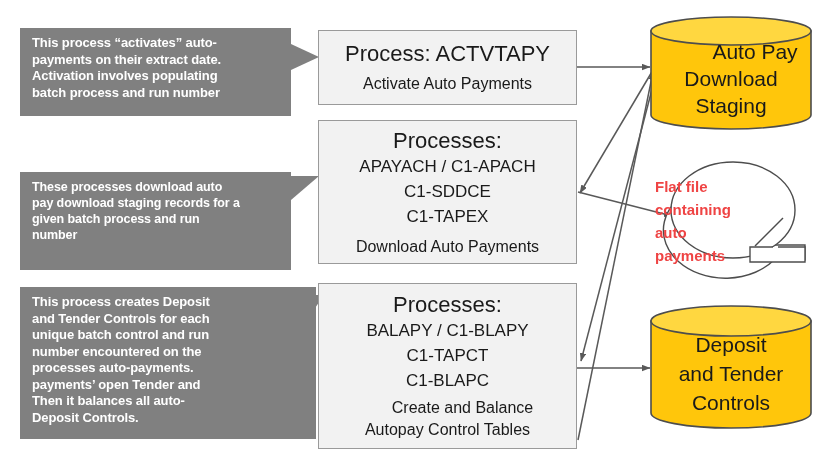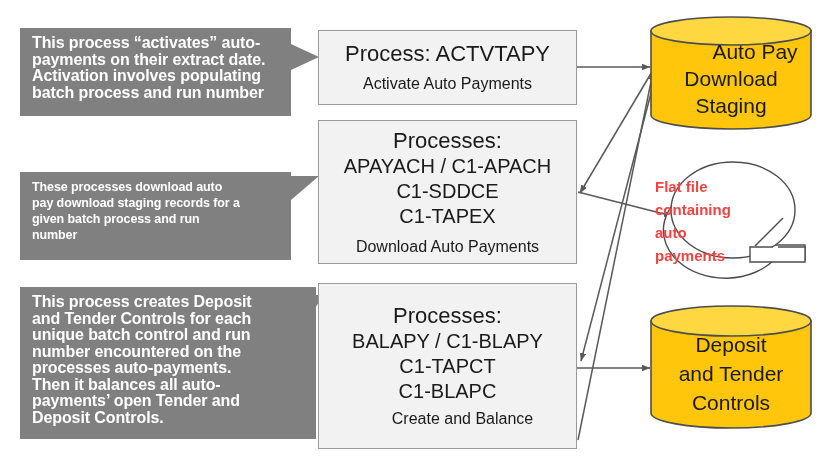--- a/index.html
+++ b/index.html
@@ -28,21 +28,21 @@
     height: 465px;
     pointer-events: none;
   }
 
   
   .callout {
     position: absolute;
     background: #808080;
     color: #ffffff;
     font-weight: bold;
-    font-size: 16px;
+    font-size: 13px;
     line-height: 16.5px;
     letter-spacing: -0.1px;
     padding: 7px 10px 8px 12px;
     box-sizing: border-box;
     text-align: left;
   }
   .callout-tail {
     position: absolute;
     width: 0;
     height: 0;
@@ -60,21 +60,21 @@
     flex-direction: column;
     justify-content: center;
     align-items: center;
   }
   .proc-title {
     font-size: 22px;
     line-height: 27px;
     white-space: nowrap;
   }
   .proc-line {
-    font-size: 20px;
+    font-size: 17px;
     line-height: 25px;
     white-space: nowrap;
   }
   .proc-sub {
     font-size: 16px;
     line-height: 22px;
     white-space: nowrap;
   }
 
   
@@ -141,39 +141,39 @@
     <div>This process “activates” auto-</div>
     <div>payments on their extract date.</div>
     <div>Activation involves populating</div>
     <div>batch process and run number</div>
   </div>
   <div class="callout-tail" style="left:291px; top:44px;
               border-top:13px solid transparent;
               border-bottom:13px solid transparent;
               border-left:28px solid #808080;"></div>
 
-  <div class="callout" style="left:20px; top:172px; width:271px; height:88px; font-size:12.5px; line-height:16px;">
+  <div class="callout" style="left:20px; top:172px; width:271px; height:98px; font-size:12.5px; line-height:16px;">
     <div>These processes download   auto</div>
     <div>pay download staging records for a</div>
     <div>given batch process and run</div>
     <div>number</div>
   </div>
   <div class="callout-tail" style="left:291px; top:176px;
               border-top:0 solid transparent;
               border-bottom:24px solid transparent;
               border-left:28px solid #808080;"></div>
 
   <div class="callout" style="left:20px; top:287px; width:296px; height:152px;">
     <div>This process creates Deposit</div>
     <div>and Tender Controls for each</div>
     <div>unique batch control and run</div>
     <div>number encountered on the</div>
     <div>processes auto-payments.</div>
+    <div>payments’ open Tender and</div>
     <div>Then it balances all auto-</div>
-    <div>payments’ open Tender and</div>
     <div>Deposit Controls.</div>
   </div>
   <div class="callout-tail" style="left:291px; top:295px;
               border-top:0 solid transparent;
               border-bottom:48px solid transparent;
               border-left:33px solid #808080;"></div>
 
   <div class="procbox" style="left:318px; top:30px; width:259px; height:75px;">
     <div class="proc-title">Process: ACTVTAPY</div>
     <div class="proc-sub" style="margin-top:6px;">Activate Auto Payments</div>
@@ -186,20 +186,21 @@
     <div class="proc-line">C1-TAPEX</div>
     <div class="proc-sub" style="margin-top:7px;">Download Auto Payments</div>
   </div>
 
   <div class="procbox" style="left:318px; top:283px; width:259px; height:166px;">
     <div class="proc-title">Processes:</div>
     <div class="proc-line">BALAPY / C1-BLAPY</div>
     <div class="proc-line">C1-TAPCT</div>
     <div class="proc-line">C1-BLAPC</div>
     <div class="proc-sub" style="margin-top:4px;margin-left:30px;">Create and Balance</div>
+    <div class="proc-sub">Autopay Control Tables</div>
   </div>
 
   <div class="cylinder" style="left:650px; top:16px; width:162px; height:114px;">
     <svg class="cyl-svg" width="162" height="114" viewBox="0 0 162 114">
       <path d="M1,15 L1,99 A80,14 0 0 0 161,99 L161,15 Z" fill="#FFC60B" stroke="#4d4d4d" stroke-width="1.6"></path>
       <ellipse cx="81" cy="15" rx="80" ry="14" fill="#FFD740" stroke="#4d4d4d" stroke-width="1.6"></ellipse>
     </svg>
     <div class="cyl-label" style="top:22px;margin-left:48px;">Auto Pay</div>
     <div class="cyl-label" style="top:49px;">Download</div>
     <div class="cyl-label" style="top:76px;">Staging</div>

